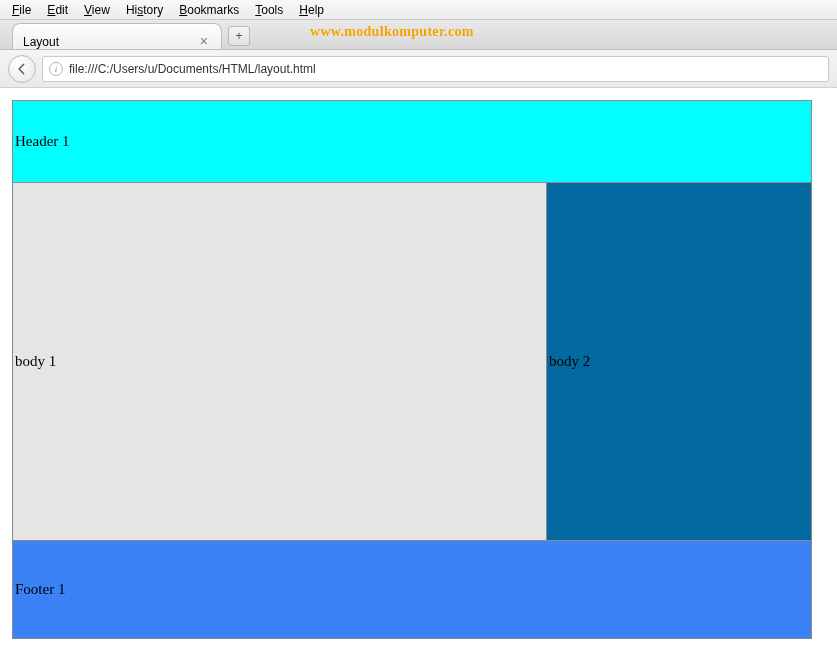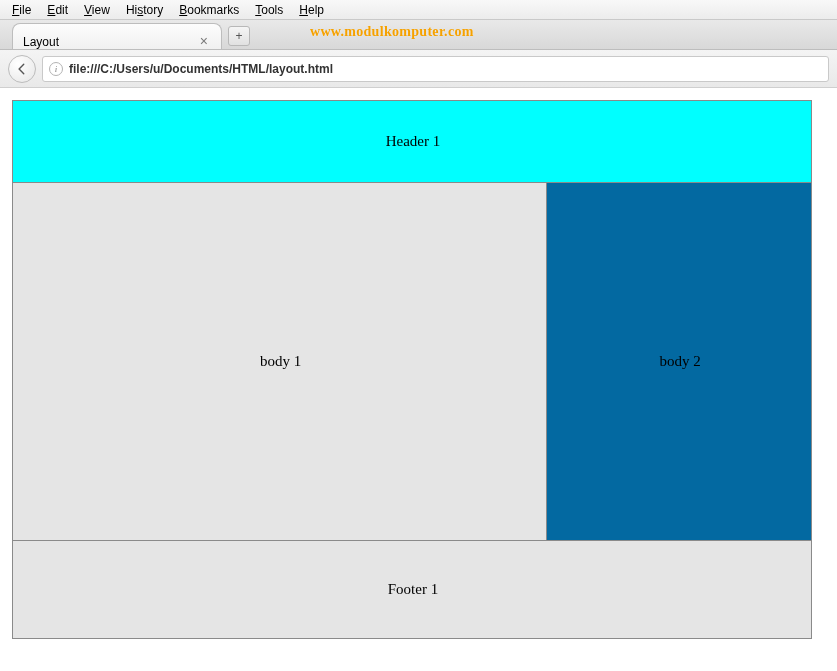--- a/index.html
+++ b/index.html
@@ -120,43 +120,42 @@
       color: #555;
     }
     .urlbar .info-icon {
       width: 14px; height: 14px;
       border: 1px solid #b3b3b3;
       border-radius: 50%;
       display:flex;align-items:center;justify-content:center;
       font-size:9px;color:#808080;font-style: italic;font-family: Georgia, serif;
     }
     .urlbar input {
-      flex:1;border:none;outline:none;font-size:12px;color:#333;background:transparent;font-weight:bold;
+      flex:1;border:none;outline:none;font-size:12px;color:#333;background:transparent;
     }
     
     .viewport {
       padding: 12px 12px 0 12px;
       background: #fff;
     }
     .layout-table {
       border-collapse: collapse;
       width: 800px;
     }
     .layout-table td {
       border: 1px solid #8a8a8a;
       font-family: "Times New Roman", serif;
       font-size: 15px;
       vertical-align: middle;
       padding-left: 2px;
-      text-align: center;
     }
     .cell-header { background: #00ffff; height: 82px; }
     .cell-body1  { background: #e5e5e5; height: 358px; width: 534px; }
     .cell-body2  { background: #0369a1; height: 358px; }
-    .cell-footer { background: #e5e5e5; height: 98px; }
+    .cell-footer { background: #3b82f6; height: 98px; }
   </style>
 </head>
 <body>
 
 <div class="menubar">
   <div class="menu-item"><span class="ul">F</span>ile</div>
   <div class="menu-item"><span class="ul">E</span>dit</div>
   <div class="menu-item"><span class="ul">V</span>iew</div>
   <div class="menu-item">Hi<span class="ul">s</span>tory</div>
   <div class="menu-item"><span class="ul">B</span>ookmarks</div>

